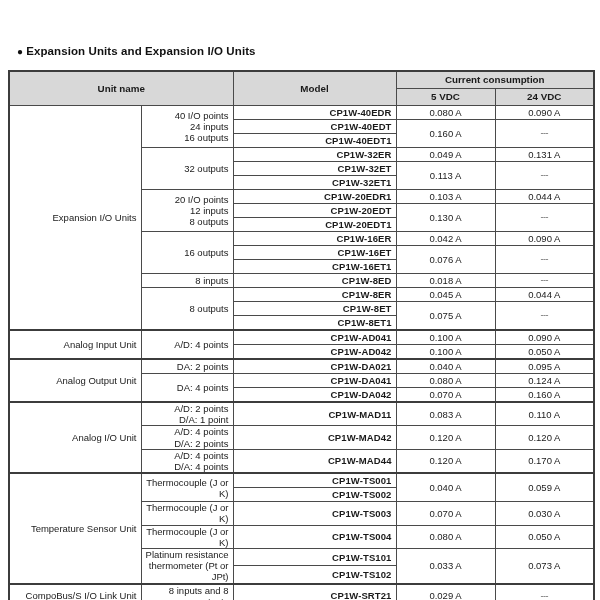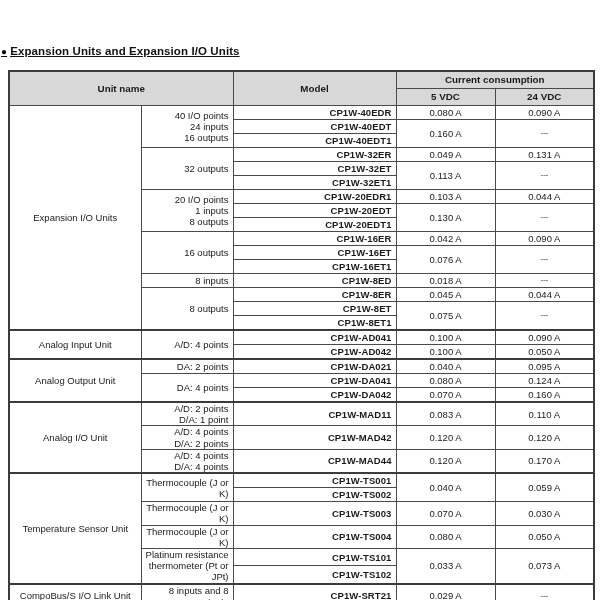--- a/index.html
+++ b/index.html
@@ -12,28 +12,27 @@
     color: #1a1a1a;
   }
   .page {
     position: relative;
     width: 600px;
     height: 600px;
     overflow: hidden;
   }
   .doc-title {
     position: absolute;
-    left: 1px;
+    left: 17px;
     top: 45px;
     font-size: 11.5px;
     font-weight: bold;
     color: #111;
     letter-spacing: 0.1px;
     white-space: nowrap;
-    text-decoration: underline;
   }
   .doc-title .bullet {
     font-size: 10px;
     margin-right: 3px;
   }
   table.spec {
     position: absolute;
     left: 8px;
     top: 70px;
     border-collapse: collapse;
@@ -54,21 +53,21 @@
     font-weight: bold;
     font-size: 9.8px;
     text-align: center;
     height: 16px;
     padding: 0 2px;
   }
   tr.r td { height: 13px; }
   tr.r.tall td { height: 21px; }
   tr.section td { border-top: 2px solid #3c3c3c; }
   td.unit-cell {
-    text-align: center;
+    text-align: right;
     white-space: pre-line;
   }
   td.desc-cell {
     text-align: right;
     white-space: pre-line;
   }
   td.model-cell {
     font-weight: bold;
     text-align: right;
     letter-spacing: 0.1px;
@@ -131,21 +130,21 @@
         <tr class="r">
           <td class="model-cell">CP1W-32ET</td>
           <td rowspan="2" class="val-cell">0.113 A</td>
           <td rowspan="2" class="val-cell dash">---</td>
         </tr>
         <tr class="r">
           <td class="model-cell">CP1W-32ET1</td>
         </tr>
         <tr class="r">
           <td rowspan="3" class="desc-cell">20 I/O points
-1 inputs
+12 inputs
 8 outputs</td>
           <td class="model-cell">CP1W-20EDR1</td>
           <td class="val-cell">0.103 A</td>
           <td class="val-cell">0.044 A</td>
         </tr>
         <tr class="r">
           <td class="model-cell">CP1W-20EDT</td>
           <td rowspan="2" class="val-cell">0.130 A</td>
           <td rowspan="2" class="val-cell dash">---</td>
         </tr>

